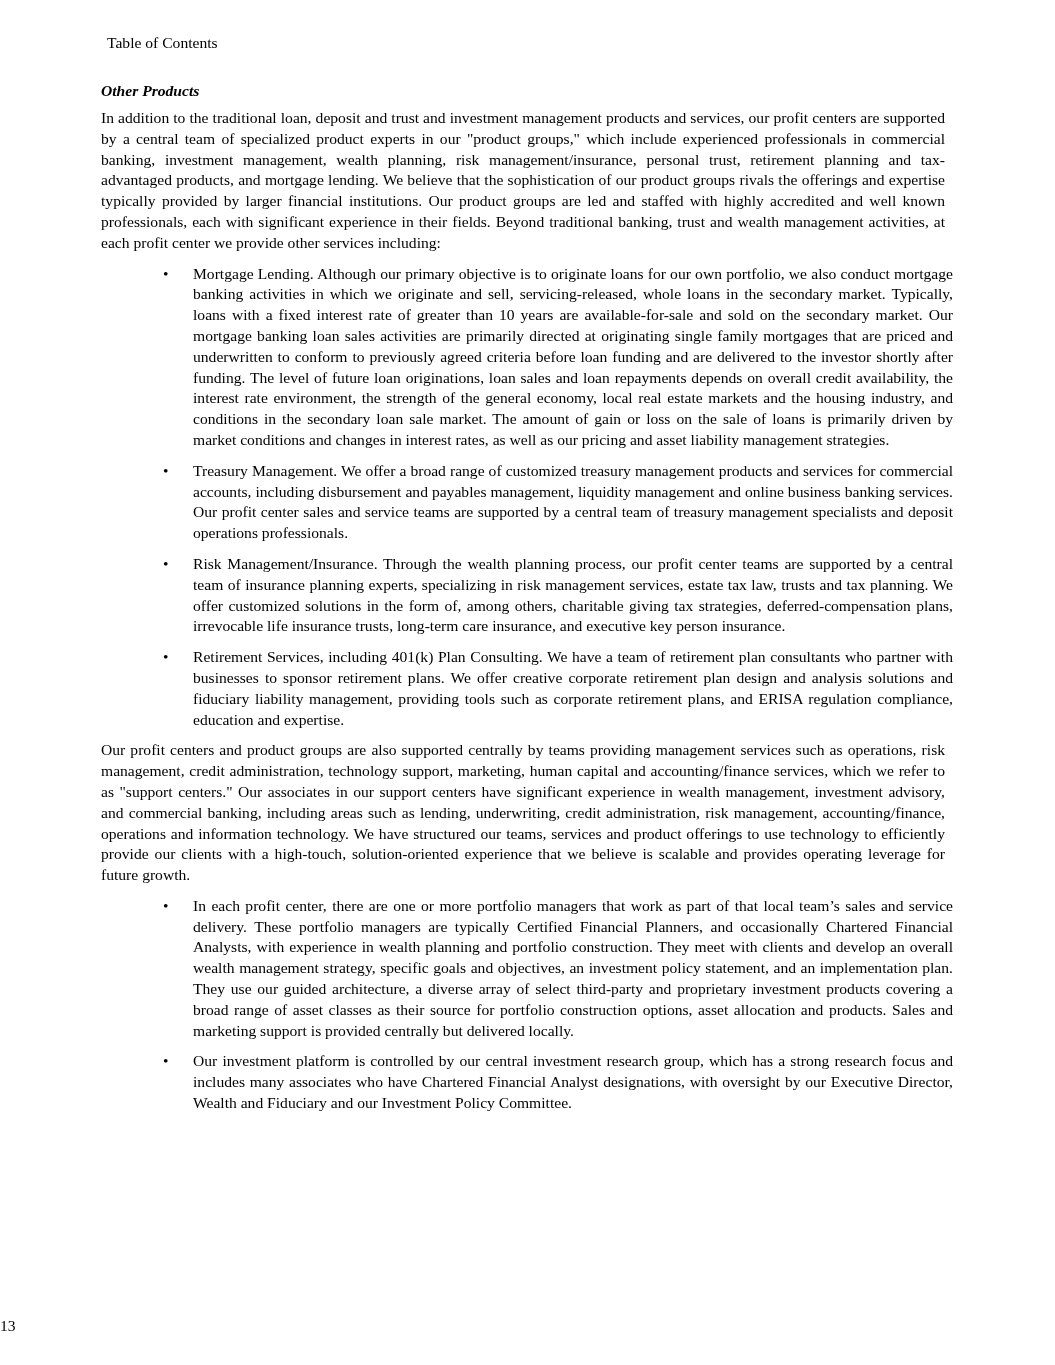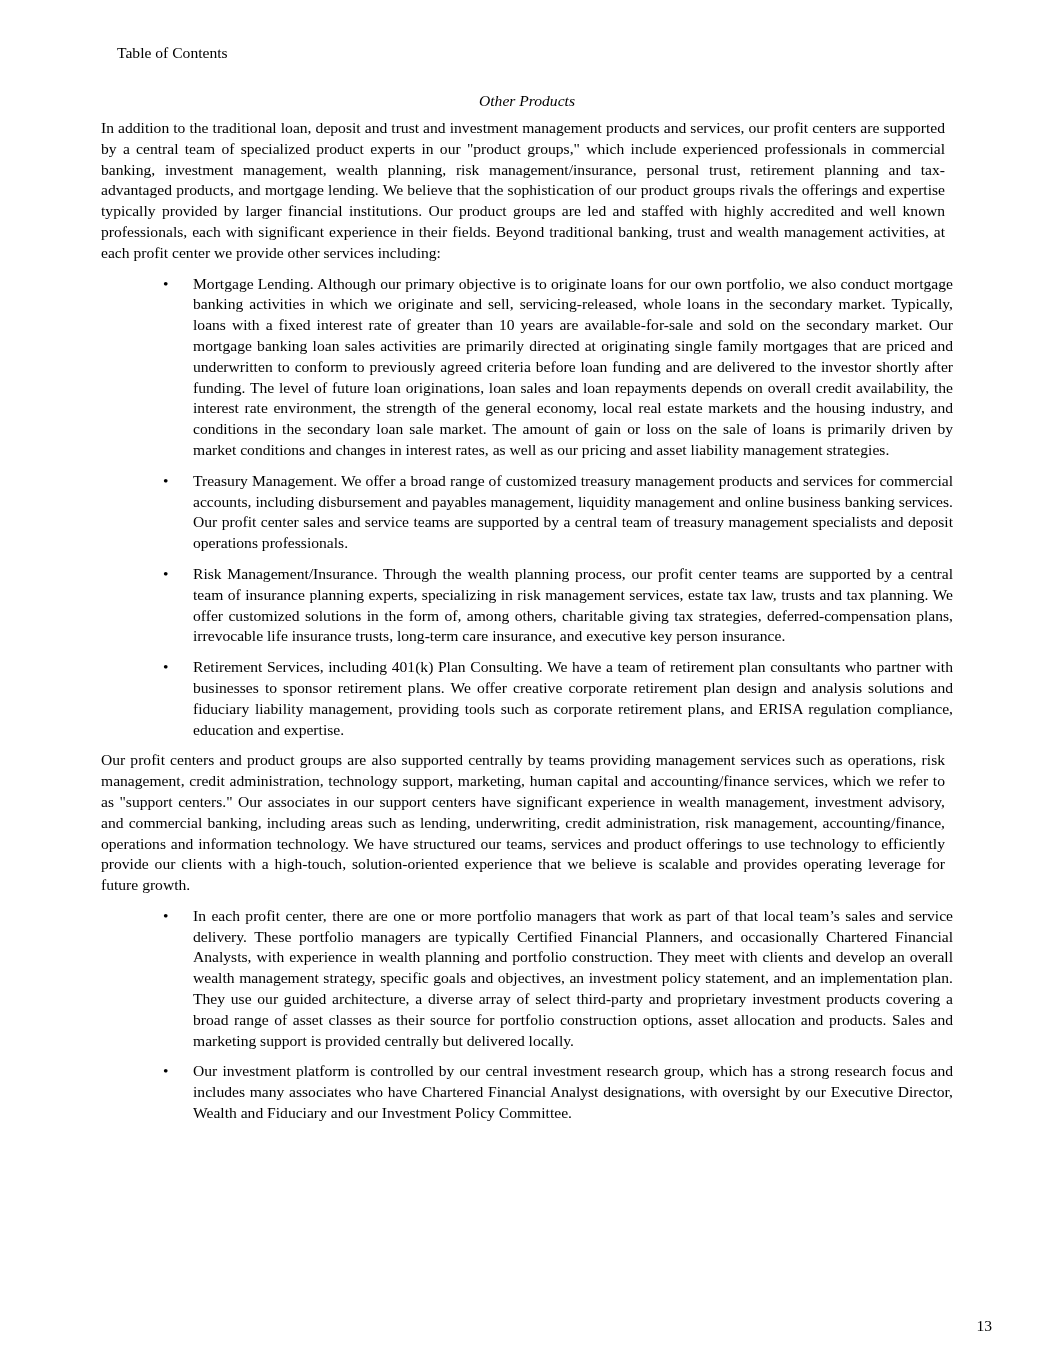--- a/index.html
+++ b/index.html
@@ -18,33 +18,32 @@
       overflow: hidden;
     }
     .page {
       position: absolute;
       left: 101px;
       top: 26px;
       width: 852px;
     }
     .toc-link {
       display: block;
-      margin: 16px;
+      margin: 6px;
       height: 22px;
       line-height: 22px;
       color: #000;
       text-decoration: none;
       cursor: pointer;
     }
     .section-title {
       margin: 26px 0 6px 0;
-      font-weight: normal;
+      font-weight: bold;
       font-style: italic;
       line-height: 22px;
-      text-align: center;
     }
     p.body {
       margin: 0 8px 10px 0;
       text-align: justify;
     }
     ul.bullets {
       list-style: none;
       margin: 0 0 10px 0;
       padding: 0;
     }
@@ -59,22 +58,21 @@
       left: 62px;
       top: 0;
     }
     .lead {
     }
     .page-number {
       position: absolute;
       left: 0;
       width: 976px;
       top: 1316px;
-      text-align: right;
-      padding-left: 16px;
+      text-align: left;
     }
   </style>
 </head>
 <body>
 
 <div class="page">
   <a class="toc-link">Table of Contents</a>
 
   <div class="section-title">Other Products</div>
 

